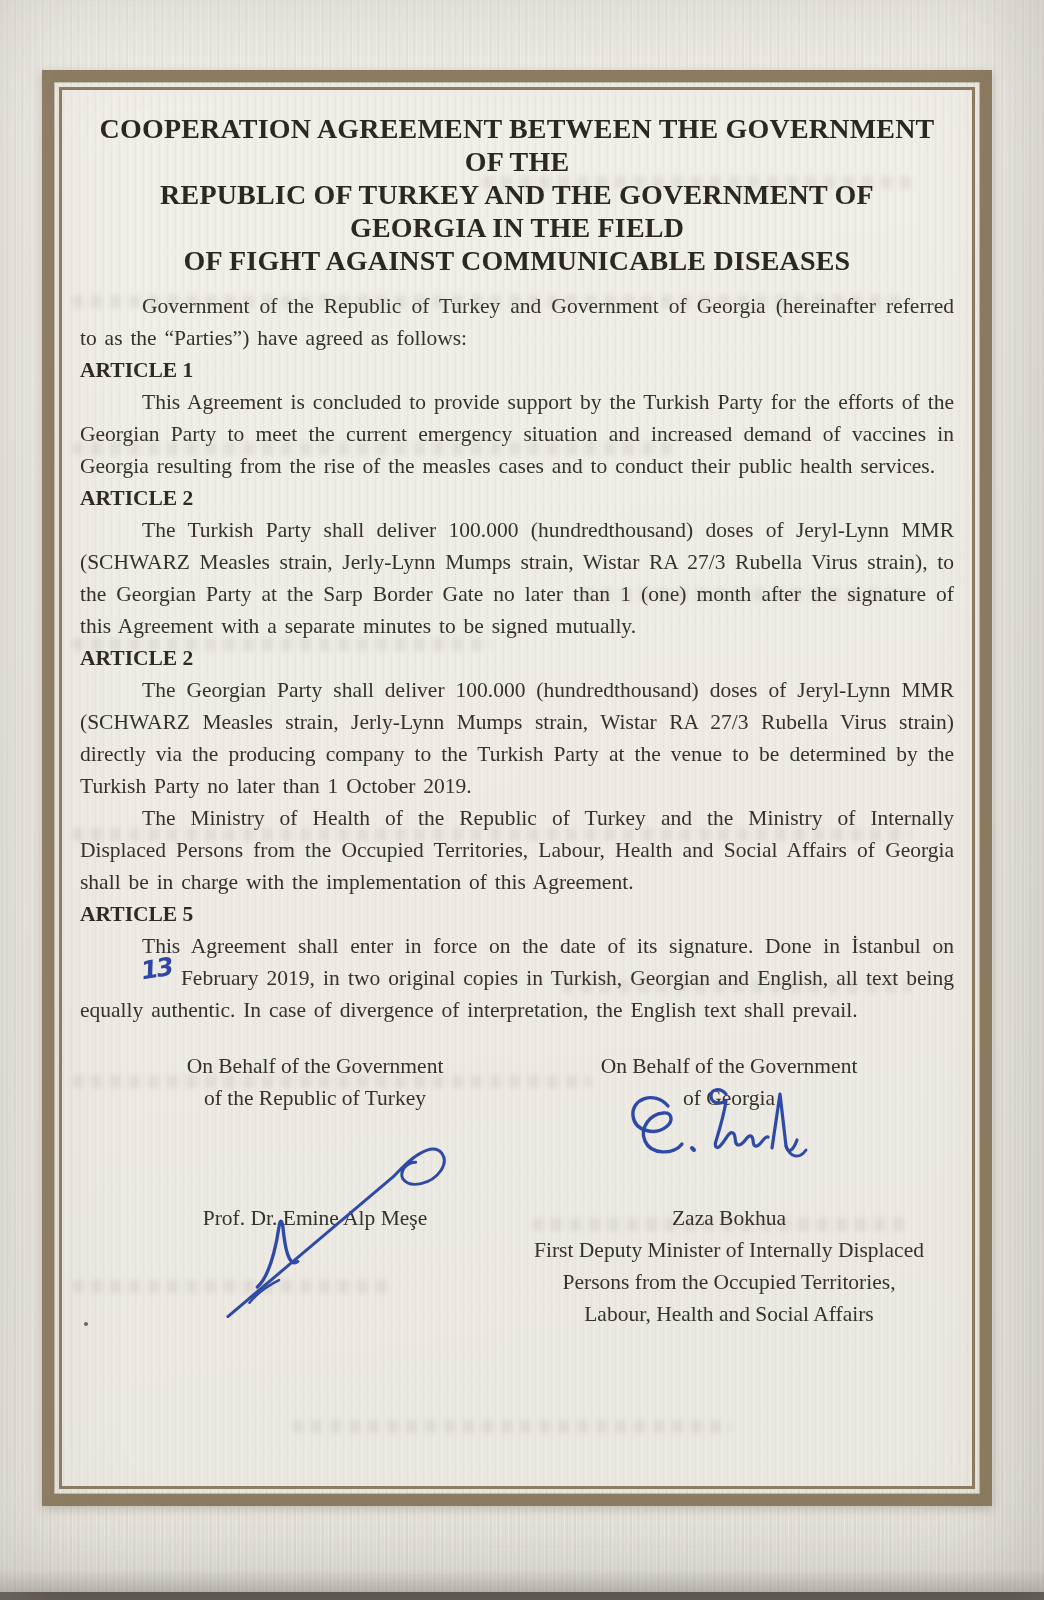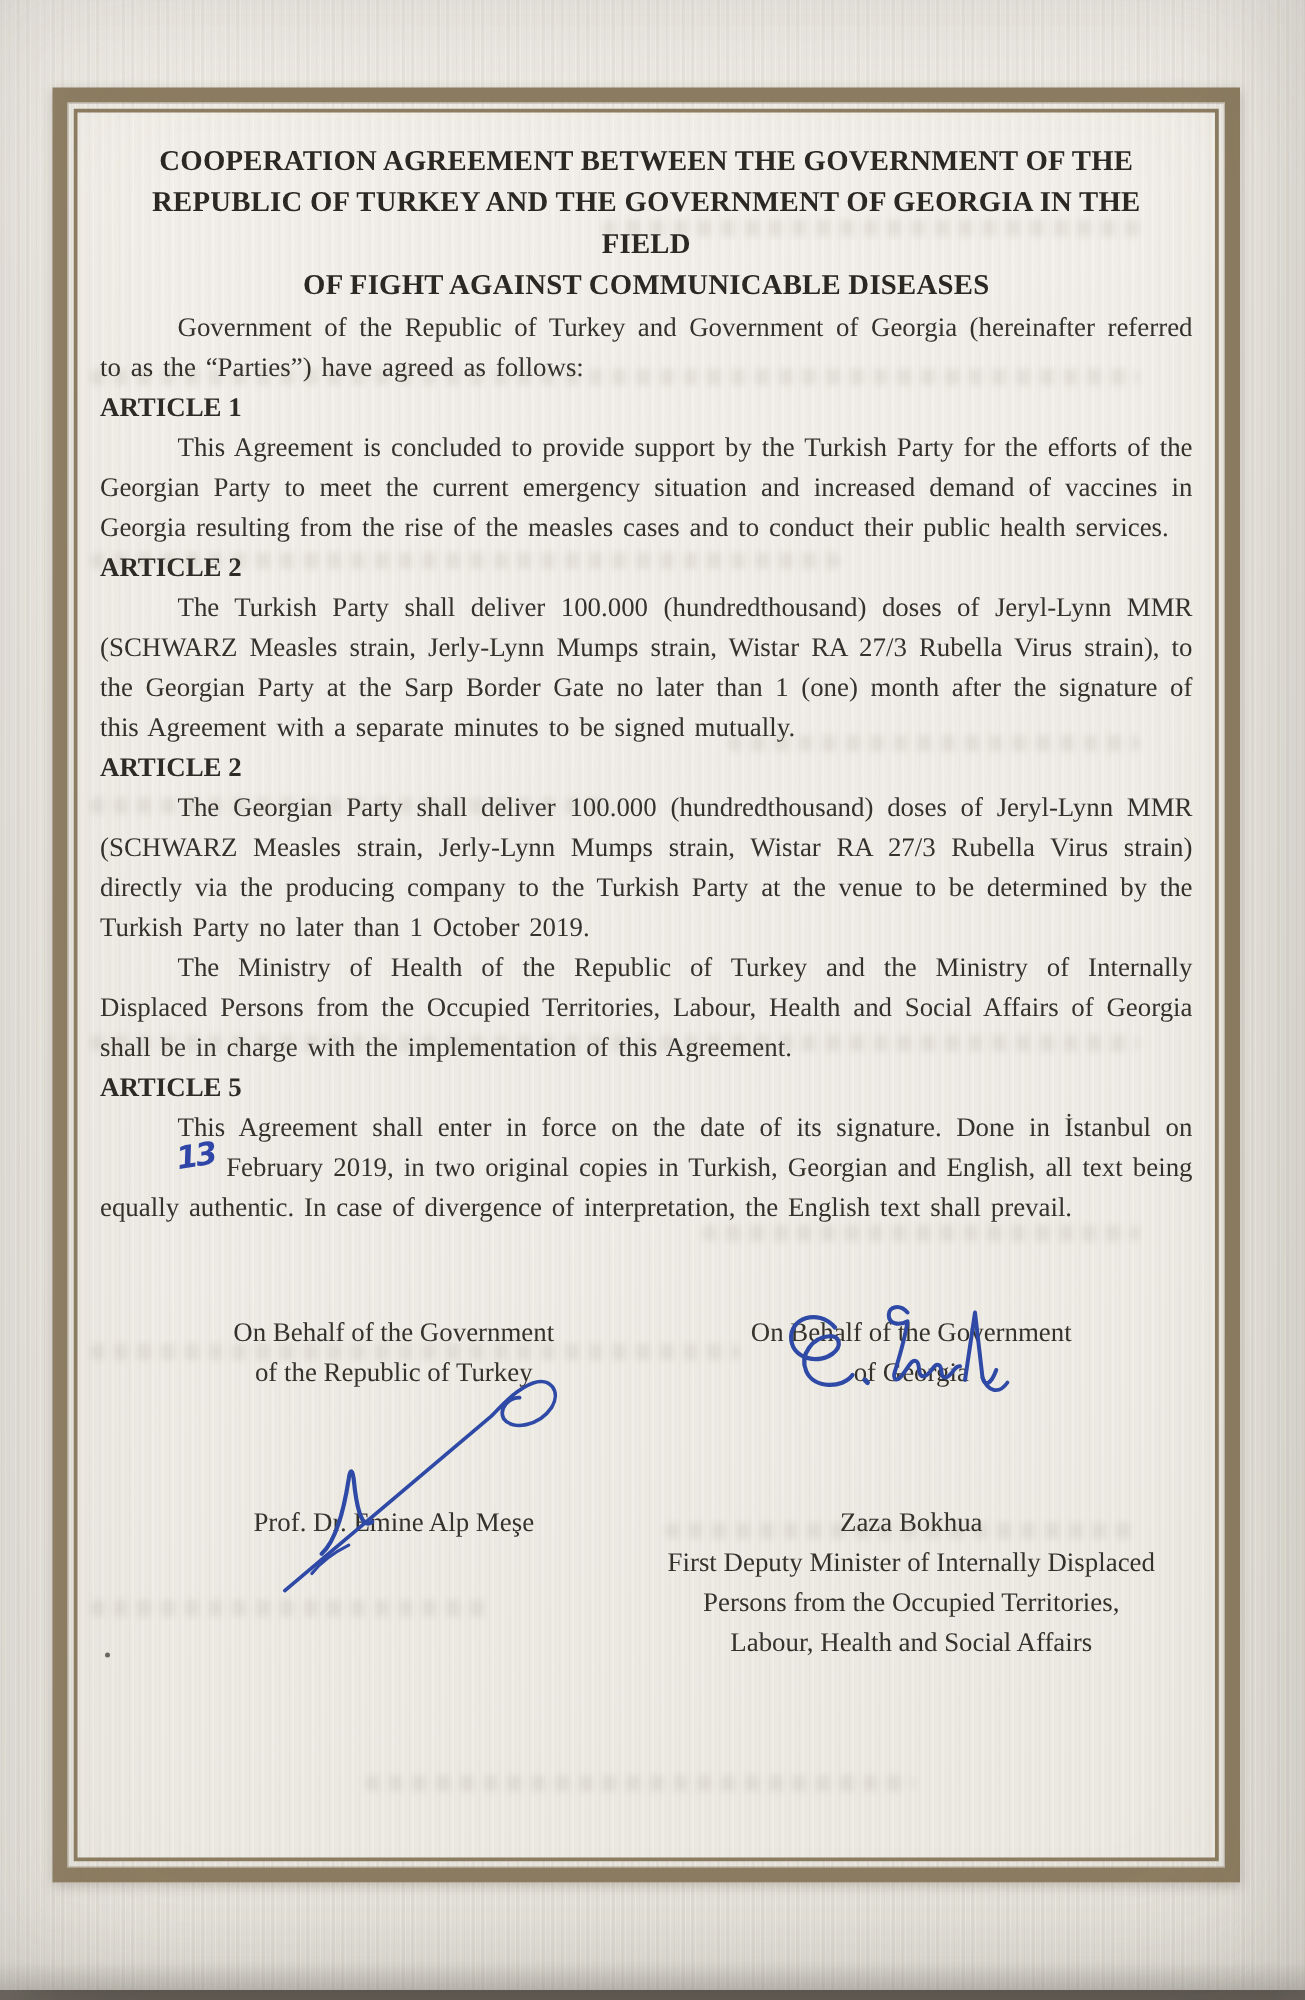--- a/index.html
+++ b/index.html
@@ -29,39 +29,39 @@
       repeating-linear-gradient(90deg, rgba(140,132,118,.05) 0 2px, rgba(140,132,118,0) 2px 8px),
       linear-gradient(172deg,#f1eee7 0%,#edeae3 55%,#eae7df 100%);
   }
   .content{
     position:absolute;inset:0;padding:22px 18px;box-sizing:border-box;
     color:#35322c;font-size:21.5px;line-height:32px;z-index:1;
   }
   .flow{position:relative;z-index:2;}
 
   .title{margin:0 auto;max-width:850px;text-align:center;font-weight:bold;
-    font-size:23px;line-height:33px;color:#2b2823;letter-spacing:.2px;}
+    font-size:28px;line-height:33px;color:#2b2823;letter-spacing:.2px;}
   .title .tline{display:block;}
 
   .para{margin:0;text-align:justify;text-indent:62px;word-spacing:2.5px;}
-  .intro{margin-top:2px;}
+  .intro{margin-top:13px;}
   h2.art{margin:0;text-align:left;font-size:21.5px;line-height:32px;font-weight:bold;color:#2e2b26;}
   .m-h1{margin-top:20px;} .m-p2b{margin-top:8px;} .m-h3{margin-top:16px;}
   .m-h4{margin-top:12px;} .m-h5{margin-top:22px;}
 
   .hand-date{display:inline-block;color:#2f46a8;font-family:"DejaVu Sans",sans-serif;
     font-style:italic;font-size:25px;line-height:20px;font-weight:bold;
     transform:rotate(-9deg) translateY(-3px);letter-spacing:-2px;}
 
   .sigs{position:relative;margin-top:24px;display:flex;justify-content:space-between;
     padding:0 30px 0 50px;}
   .sig-col{text-align:center;}
   .sig-col.left{width:370px;}
   .sig-col.right{width:390px;}
-  .sig-head{line-height:32px;margin-top:44px;}
+  .sig-head{line-height:32px;}
   .sig-names{margin-top:88px;line-height:32px;}
   .sig-ink{position:absolute;pointer-events:none;}
   .sig-ink-left{left:140px;top:84px;width:236px;height:192px;}
   .sig-ink-right{left:540px;top:32px;width:210px;height:88px;}
   .sig-ink path{fill:none;stroke:#2e49a6;stroke-linecap:round;stroke-linejoin:round;}
 
   .ghosts{position:absolute;inset:0;z-index:1;pointer-events:none;}
   .ghost{position:absolute;height:13px;border-radius:6px;opacity:.5;filter:blur(2.6px);
     background:repeating-linear-gradient(90deg, rgba(108,102,90,.20) 0 11px, rgba(108,102,90,0) 11px 19px);}
   .stray-mark{position:absolute;left:22px;top:1232px;width:4px;height:4px;border-radius:50%;

